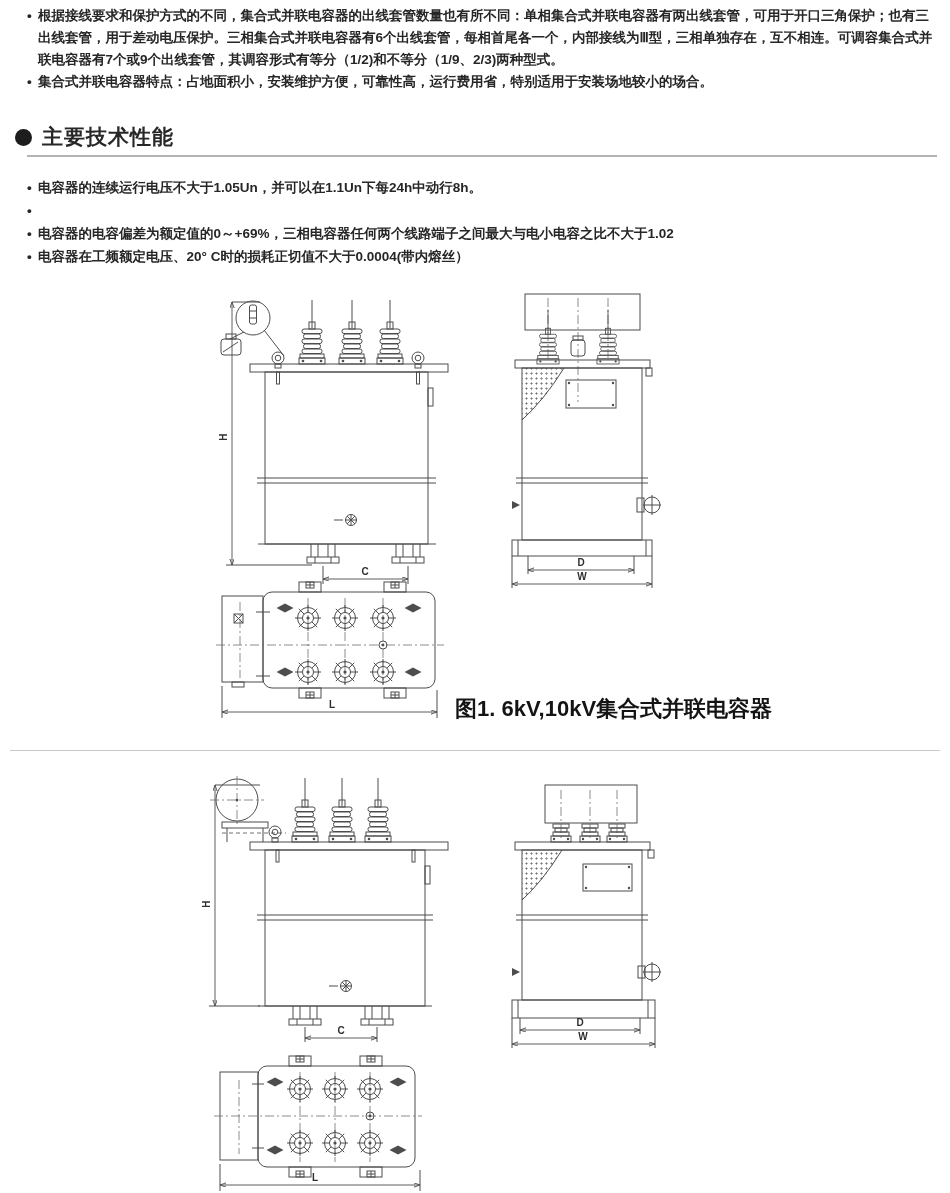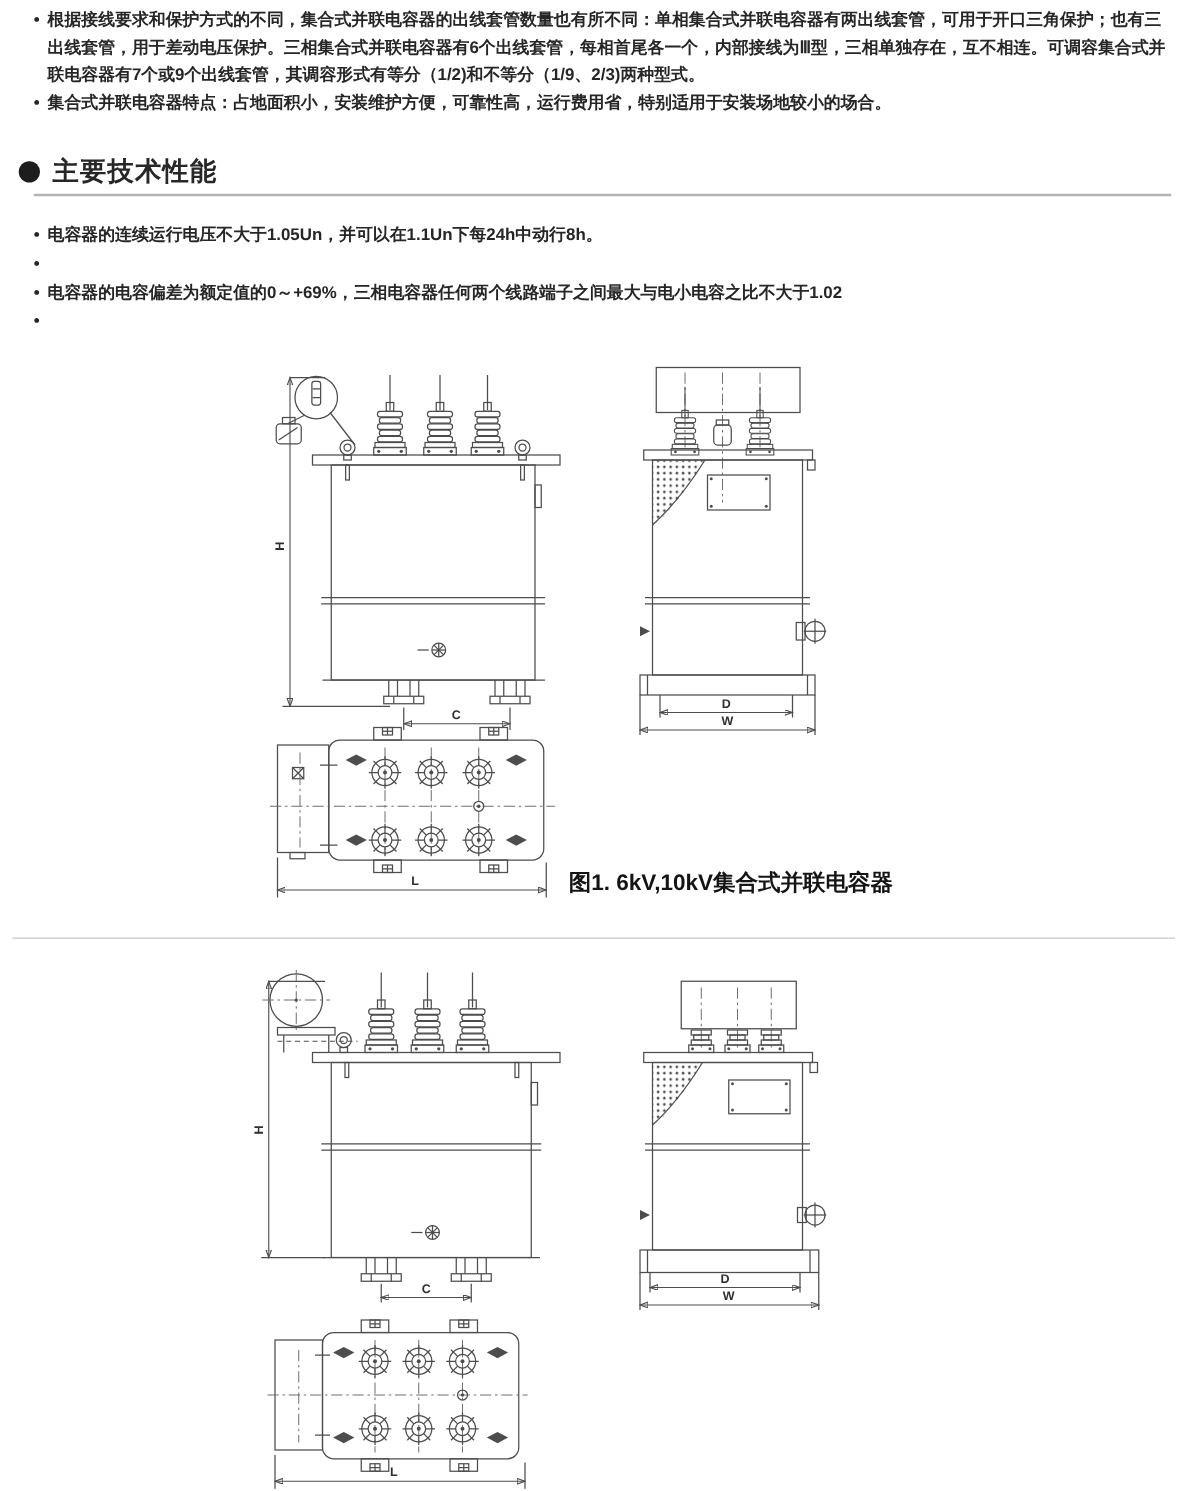--- a/index.html
+++ b/index.html
@@ -18,21 +18,21 @@
   .sec-head{position:absolute;top:123px;left:15px;display:flex;align-items:center;gap:10px;}
   .dot{width:17px;height:17px;border-radius:50%;background:#1d1d1d;}
   .sec-title{font-size:21px;font-weight:700;color:#272727;letter-spacing:1px;}
   .rule{position:absolute;top:155px;left:27px;right:13px;height:2px;background:#b4b4b4;}
   .divider{position:absolute;top:750px;left:10px;right:10px;height:1px;background:#c9c9c9;}
 
   
   .fig-svg{position:absolute;}
   #fig1{left:200px;top:292px;}
   #fig2{left:200px;top:772px;}
-  .caption{position:absolute;font-size:18px;font-weight:700;color:#141414;white-space:nowrap;}
+  .caption{position:absolute;font-size:22px;font-weight:700;color:#141414;white-space:nowrap;}
   #cap1{left:455px;top:694px;}
   #cap2{left:463px;top:1151px;margin-top:40px;}
 
   
   svg line,svg rect,svg circle,svg path,svg ellipse,svg polygon{stroke:#4d4d4d;stroke-width:1;fill:none;}
   svg .dfill{fill:#4d4d4d;stroke:none;}
   svg .cl{stroke:#6e6e6e;stroke-width:.8;stroke-dasharray:9 3 2 3;}
   svg .dash{stroke-dasharray:4 3;stroke-width:.8;}
   svg .dim-line{stroke-width:.9;}
   svg .dotar{fill:url(#dots);stroke:none;}
@@ -67,20 +67,21 @@
     </div>
     <div class="b-item">
       <span class="bullet">•</span>
     </div>
     <div class="b-item">
       <span class="bullet">•</span>
       <span>电容器的电容偏差为额定值的0～+69%，三相电容器任何两个线路端子之间最大与电小电容之比不大于1.02</span>
     </div>
     <div class="b-item">
       <span class="bullet">•</span>
+      <span>电容器在工频额定电压、20° C时的损耗正切值不大于0.0004(带内熔丝）</span>
     </div>
   </div>
 
   <svg id="fig1" class="fig-svg" width="480" height="450" viewBox="0 0 480 450">
     <defs>
       <marker id="arw" markerWidth="8" markerHeight="6" refX="7" refY="2.5" orient="auto-start-reverse">
         <path d="M0,0 L7,2.5 L0,5 Z" fill="#4d4d4d" stroke="none"></path>
       </marker>
       <pattern id="dots" width="5" height="5" patternUnits="userSpaceOnUse">
         <circle cx="1.5" cy="1.5" r="0.6" fill="#555" stroke="none"></circle>

